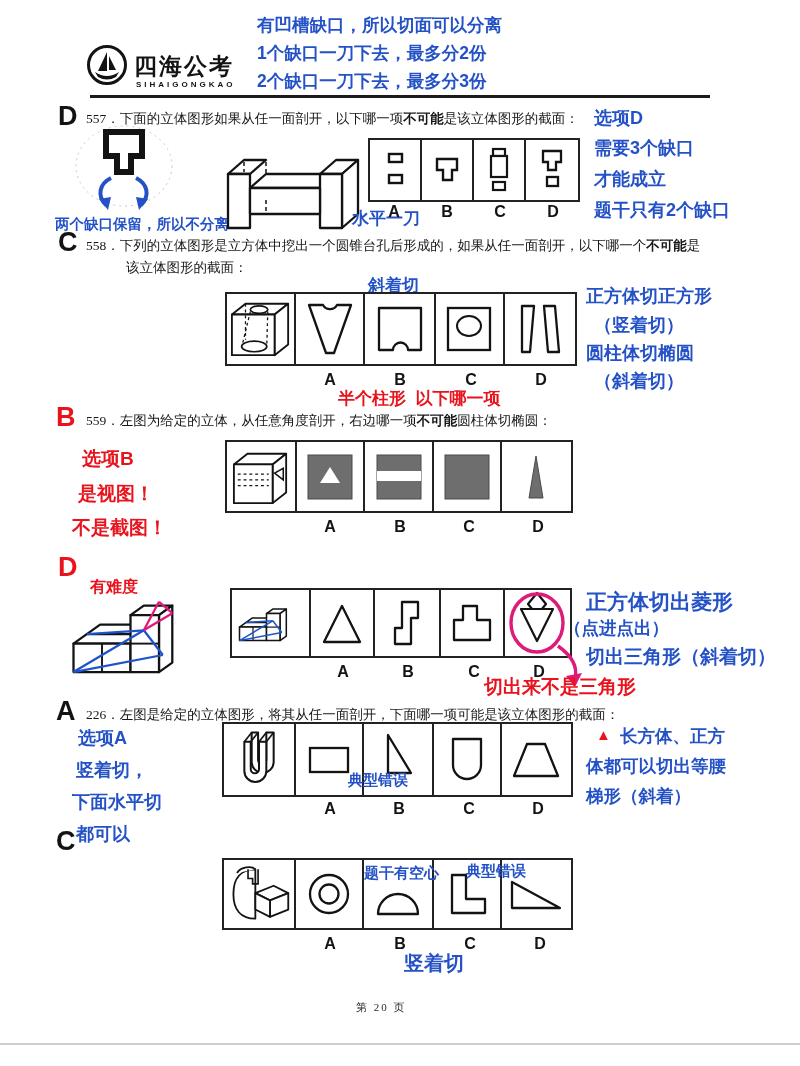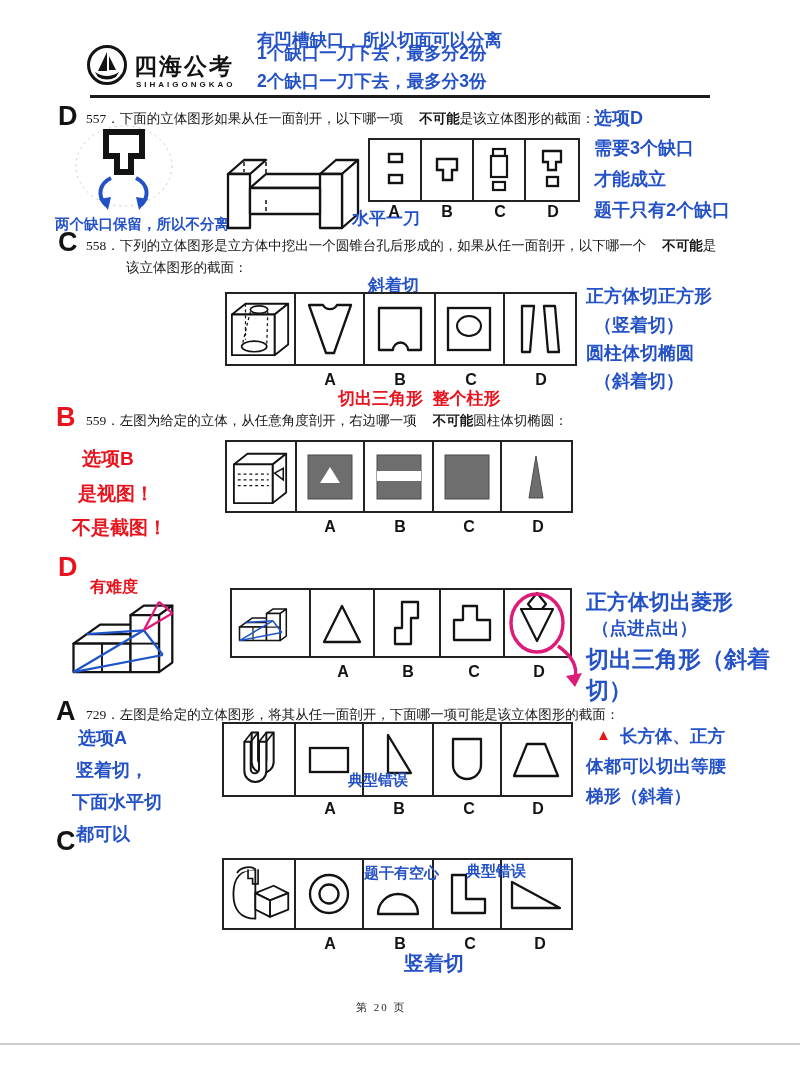--- a/index.html
+++ b/index.html
@@ -1,20 +1,20 @@
 <!DOCTYPE html>
 <html><head>
 <meta charset="utf-8">
 <style>
   html,body{margin:0;padding:0;background:#e9e9e9;}
   .page{position:relative;width:800px;height:1066px;background:#ffffff;margin:0 auto;overflow:hidden;
         font-family:"Liberation Sans",sans-serif;}
   .abs{position:absolute;}
   .qtext{font-family:"Liberation Serif",serif;font-size:13.5px;color:#161616;white-space:nowrap;}
-  .qtext b{font-weight:bold;margin-left:16px;}
+  .qtext b{font-weight:bold;}
   .ans{font-family:"Liberation Sans",sans-serif;font-weight:800;font-size:27px;color:#131313;line-height:1;}
   .ans.red{color:#e8131d;}
   .blue{color:#2452c6;font-weight:bold;font-family:"Liberation Sans",sans-serif;}
   .rednote{color:#e8131d;font-weight:bold;font-family:"Liberation Sans",sans-serif;}
   .optbox{position:absolute;display:flex;border:2px solid #222;background:#fff;box-sizing:border-box;}
   .cell{display:flex;align-items:center;justify-content:center;border-right:2px solid #222;
         box-sizing:border-box;overflow:visible;}
   .cell.last{border-right:none;}
   .lbl{position:absolute;transform:translateX(-50%);font-weight:bold;font-size:16px;color:#131313;
        font-family:"Liberation Sans",sans-serif;line-height:1;}
@@ -32,21 +32,21 @@
 
   <svg class="abs" style="left:86px;top:44px" width="42" height="42" viewBox="0 0 42 42">
     <circle cx="21" cy="21" r="18.5" fill="none" stroke="#131313" stroke-width="3"></circle>
     <path d="M21,8 L21,27 L12,27 Z" fill="#131313"></path>
     <path d="M23,12 L30,26 L23,26 Z" fill="#131313"></path>
     <path d="M9,28 Q21,36 33,28 L30,33 Q21,38 12,33 Z" fill="#131313"></path>
   </svg>
   <div class="abs brand" style="left:134px;top:51px">四海公考</div>
   <div class="abs brandsub" style="left:136px;top:80px">SIHAIGONGKAO</div>
 
-  <div class="abs blue" style="left:257px;top:28px;font-size:17.5px">有凹槽缺口，所以切面可以分离</div>
+  <div class="abs blue" style="left:257px;top:13px;font-size:17.5px">有凹槽缺口，所以切面可以分离</div>
   <div class="abs blue" style="left:257px;top:41px;font-size:17.5px">1个缺口一刀下去，最多分2份</div>
   <div class="abs blue" style="left:257px;top:69px;font-size:17.5px">2个缺口一刀下去，最多分3份</div>
 
   <div class="abs hrule" style="left:90px;top:95px;width:620px;height:3px"></div>
 
   <div class="abs ans" style="left:58px;top:103px">D</div>
   <div class="abs qtext" style="left:86px;top:110px">
     <span>557．</span><span>下面的立体图形如果从任一面剖开，以下哪一项</span><b>不可能</b><span>是该立体图形的截面：</span>
   </div>
 
@@ -165,21 +165,21 @@
           <polygon points="4,2 16,2 12,48 4,48"></polygon>
           <polygon points="26,2 37,2 41,48 30,48"></polygon>
         </g>
       </svg>
     </div>
   </div>
   <span class="lbl" style="left:330px;top:372px">A</span>
   <span class="lbl" style="left:400px;top:372px">B</span>
   <span class="lbl" style="left:471px;top:372px">C</span>
   <span class="lbl" style="left:541px;top:372px">D</span>
-  <div class="abs rednote pre" style="left:338px;top:387px;font-size:17px">切出三角形  整个柱形</div>
+  <div class="abs rednote pre" style="left:338px;top:387px;font-size:17px">半个柱形  以下哪一项</div>
 
   <div class="abs blue" style="left:586px;top:284px;font-size:18px">正方体切正方形</div>
   <div class="abs blue" style="left:594px;top:313px;font-size:18px">（竖着切）</div>
   <div class="abs blue" style="left:586px;top:341px;font-size:18px">圆柱体切椭圆</div>
   <div class="abs blue" style="left:594px;top:369px;font-size:18px">（斜着切）</div>
 
   <div class="abs ans red" style="left:56px;top:404px">B</div>
   <div class="abs qtext" style="left:86px;top:412px">
     <span>559．</span><span>左图为给定的立体，从任意角度剖开，右边哪一项</span><b>不可能</b><span>圆柱体切椭圆：</span>
   </div>
@@ -308,28 +308,29 @@
   </div>
   <span class="lbl" style="left:343px;top:664px">A</span>
   <span class="lbl" style="left:408px;top:664px">B</span>
   <span class="lbl" style="left:474px;top:664px">C</span>
   <span class="lbl" style="left:539px;top:664px">D</span>
 
   <svg class="abs" style="left:552px;top:644px" width="40" height="44" viewBox="0 0 40 44">
     <path d="M6,2 C20,12 26,22 23,34" fill="none" stroke="#dd1b78" stroke-width="3.4"></path>
     <polygon points="14,32 23,43 30,29" fill="#dd1b78"></polygon>
   </svg>
+  <div class="abs rednote" style="left:484px;top:674px;font-size:19px">切出来不是三角形</div>
 
   <div class="abs blue" style="left:586px;top:588px;font-size:21px">正方体切出菱形</div>
-  <div class="abs blue" style="left:592px;top:616px;font-size:17.5px">（点进点出）</div>
-  <div class="abs blue" style="left:586px;top:644px;font-size:23px">切出三角形（斜着切）</div>
+  <div class="abs blue" style="left:564px;top:616px;font-size:17.5px">（点进点出）</div>
+  <div class="abs blue" style="left:586px;top:644px;font-size:19px">切出三角形（斜着切）</div>
 
   <div class="abs ans" style="left:56px;top:698px">A</div>
   <div class="abs qtext" style="left:86px;top:706px">
-    <span>729．</span><span>左图是给定的立体图形，将其从任一面剖开，下面哪一项可能是该立体图形的截面：</span><b></b><span></span>
+    <span>226．</span><span>左图是给定的立体图形，将其从任一面剖开，下面哪一项可能是该立体图形的截面：</span><b></b><span></span>
   </div>
   <div class="abs blue" style="left:78px;top:726px;font-size:18px">选项A</div>
   <div class="abs blue" style="left:76px;top:758px;font-size:18px">竖着切，</div>
   <div class="abs blue" style="left:72px;top:790px;font-size:18px">下面水平切</div>
   <div class="abs blue" style="left:76px;top:822px;font-size:18px">都可以</div>
 
   <div class="optbox" style="left:222px;top:722px;width:351px;height:75px">
     <div class="cell" style="width:73px">
       <svg width="60" height="66" viewBox="0 0 60 72">
         <g fill="#fff" stroke="#131313" stroke-width="2.2" stroke-linejoin="round">

